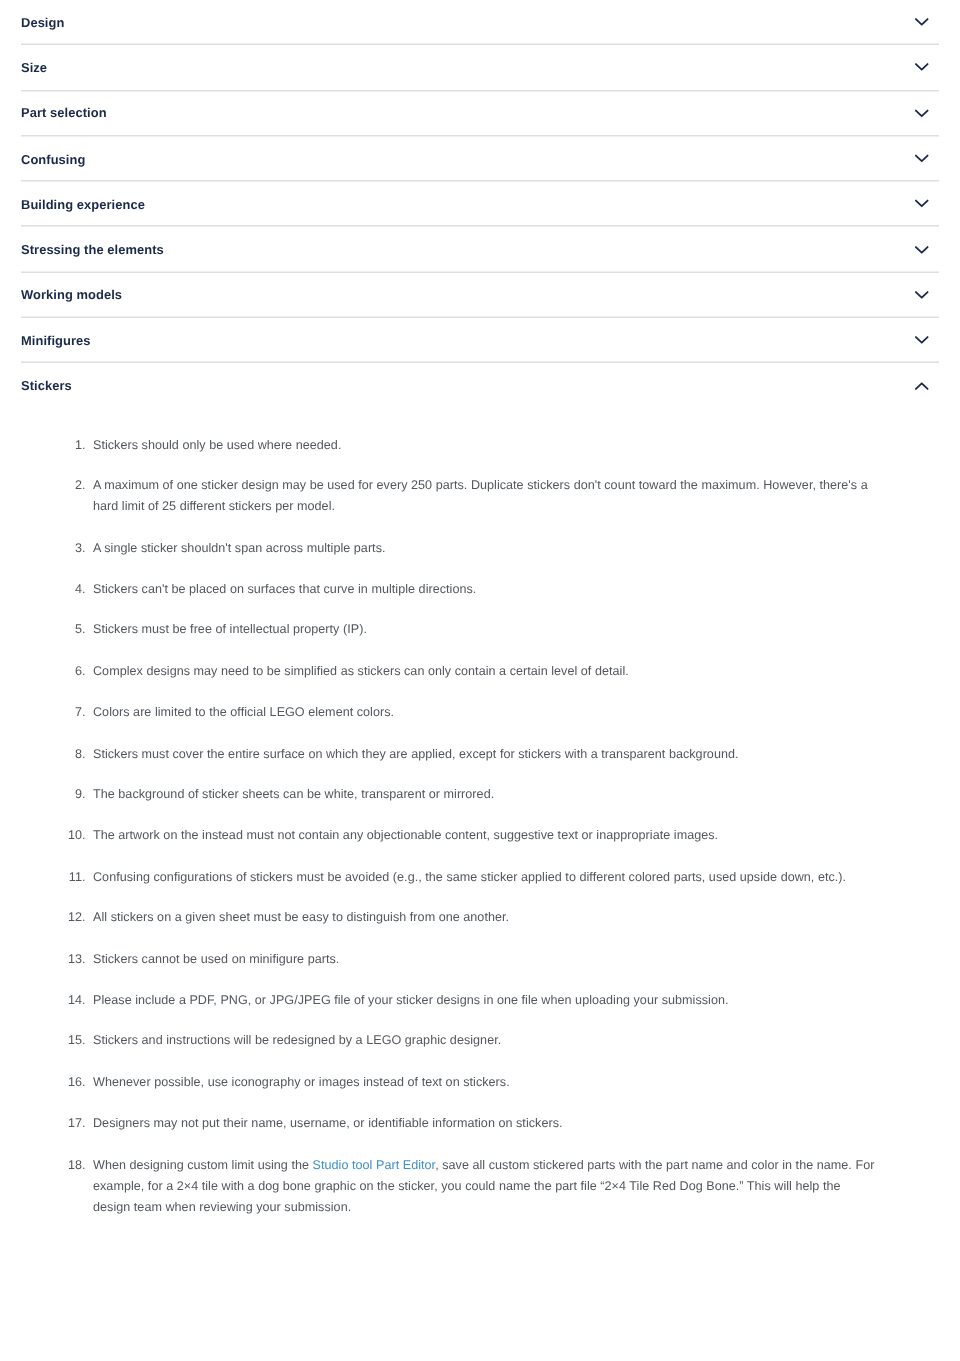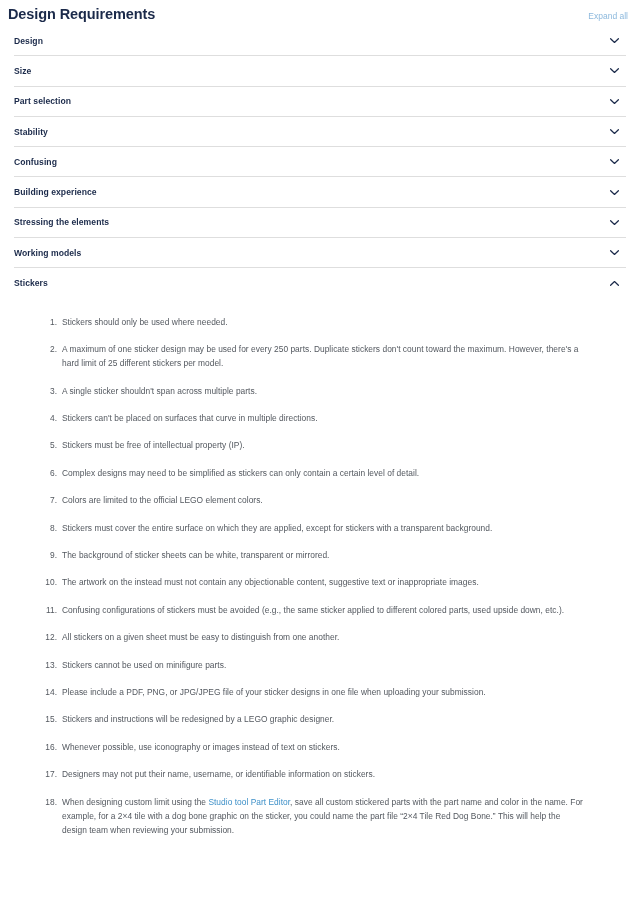--- a/index.html
+++ b/index.html
@@ -119,24 +119,20 @@
     color: #3e90c8;
     text-decoration: none;
     cursor: pointer;
   }
 </style>
 </head>
 <body>
 
 <div class="page">
 
-  <div class="page-header">
-    <h1 class="page-title">Design Requirements</h1>
-    <a class="expand-all">Expand all</a>
-  </div>
 
   <div class="accordion" id="accordion-root">
       <div class="acc-item">
         <div class="acc-header">
           <span class="acc-title">Design</span>
           <span class="chevron">
             <svg viewBox="0 0 16 16" width="13" height="13" aria-hidden="true">
               <path d="M3.2 5.8 L8 10.4 L12.8 5.8" fill="none" stroke="#1b2a4a" stroke-width="1.5" stroke-linecap="round" stroke-linejoin="round"></path>
             </svg>
           </span>
@@ -157,30 +153,20 @@
           <span class="acc-title">Part selection</span>
           <span class="chevron">
             <svg viewBox="0 0 16 16" width="13" height="13" aria-hidden="true">
               <path d="M3.2 5.8 L8 10.4 L12.8 5.8" fill="none" stroke="#1b2a4a" stroke-width="1.5" stroke-linecap="round" stroke-linejoin="round"></path>
             </svg>
           </span>
         </div>
       </div>
       <div class="acc-item">
         <div class="acc-header">
-          <span class="acc-title">Stability</span>
-          <span class="chevron">
-            <svg viewBox="0 0 16 16" width="13" height="13" aria-hidden="true">
-              <path d="M3.2 5.8 L8 10.4 L12.8 5.8" fill="none" stroke="#1b2a4a" stroke-width="1.5" stroke-linecap="round" stroke-linejoin="round"></path>
-            </svg>
-          </span>
-        </div>
-      </div>
-      <div class="acc-item">
-        <div class="acc-header">
           <span class="acc-title">Confusing</span>
           <span class="chevron">
             <svg viewBox="0 0 16 16" width="13" height="13" aria-hidden="true">
               <path d="M3.2 5.8 L8 10.4 L12.8 5.8" fill="none" stroke="#1b2a4a" stroke-width="1.5" stroke-linecap="round" stroke-linejoin="round"></path>
             </svg>
           </span>
         </div>
       </div>
       <div class="acc-item">
         <div class="acc-header">
@@ -198,20 +184,30 @@
           <span class="chevron">
             <svg viewBox="0 0 16 16" width="13" height="13" aria-hidden="true">
               <path d="M3.2 5.8 L8 10.4 L12.8 5.8" fill="none" stroke="#1b2a4a" stroke-width="1.5" stroke-linecap="round" stroke-linejoin="round"></path>
             </svg>
           </span>
         </div>
       </div>
       <div class="acc-item">
         <div class="acc-header">
           <span class="acc-title">Working models</span>
+          <span class="chevron">
+            <svg viewBox="0 0 16 16" width="13" height="13" aria-hidden="true">
+              <path d="M3.2 5.8 L8 10.4 L12.8 5.8" fill="none" stroke="#1b2a4a" stroke-width="1.5" stroke-linecap="round" stroke-linejoin="round"></path>
+            </svg>
+          </span>
+        </div>
+      </div>
+      <div class="acc-item">
+        <div class="acc-header">
+          <span class="acc-title">Minifigures</span>
           <span class="chevron">
             <svg viewBox="0 0 16 16" width="13" height="13" aria-hidden="true">
               <path d="M3.2 5.8 L8 10.4 L12.8 5.8" fill="none" stroke="#1b2a4a" stroke-width="1.5" stroke-linecap="round" stroke-linejoin="round"></path>
             </svg>
           </span>
         </div>
       </div>
       <div class="acc-item">
         <div class="acc-header">
           <span class="acc-title">Stickers</span>

